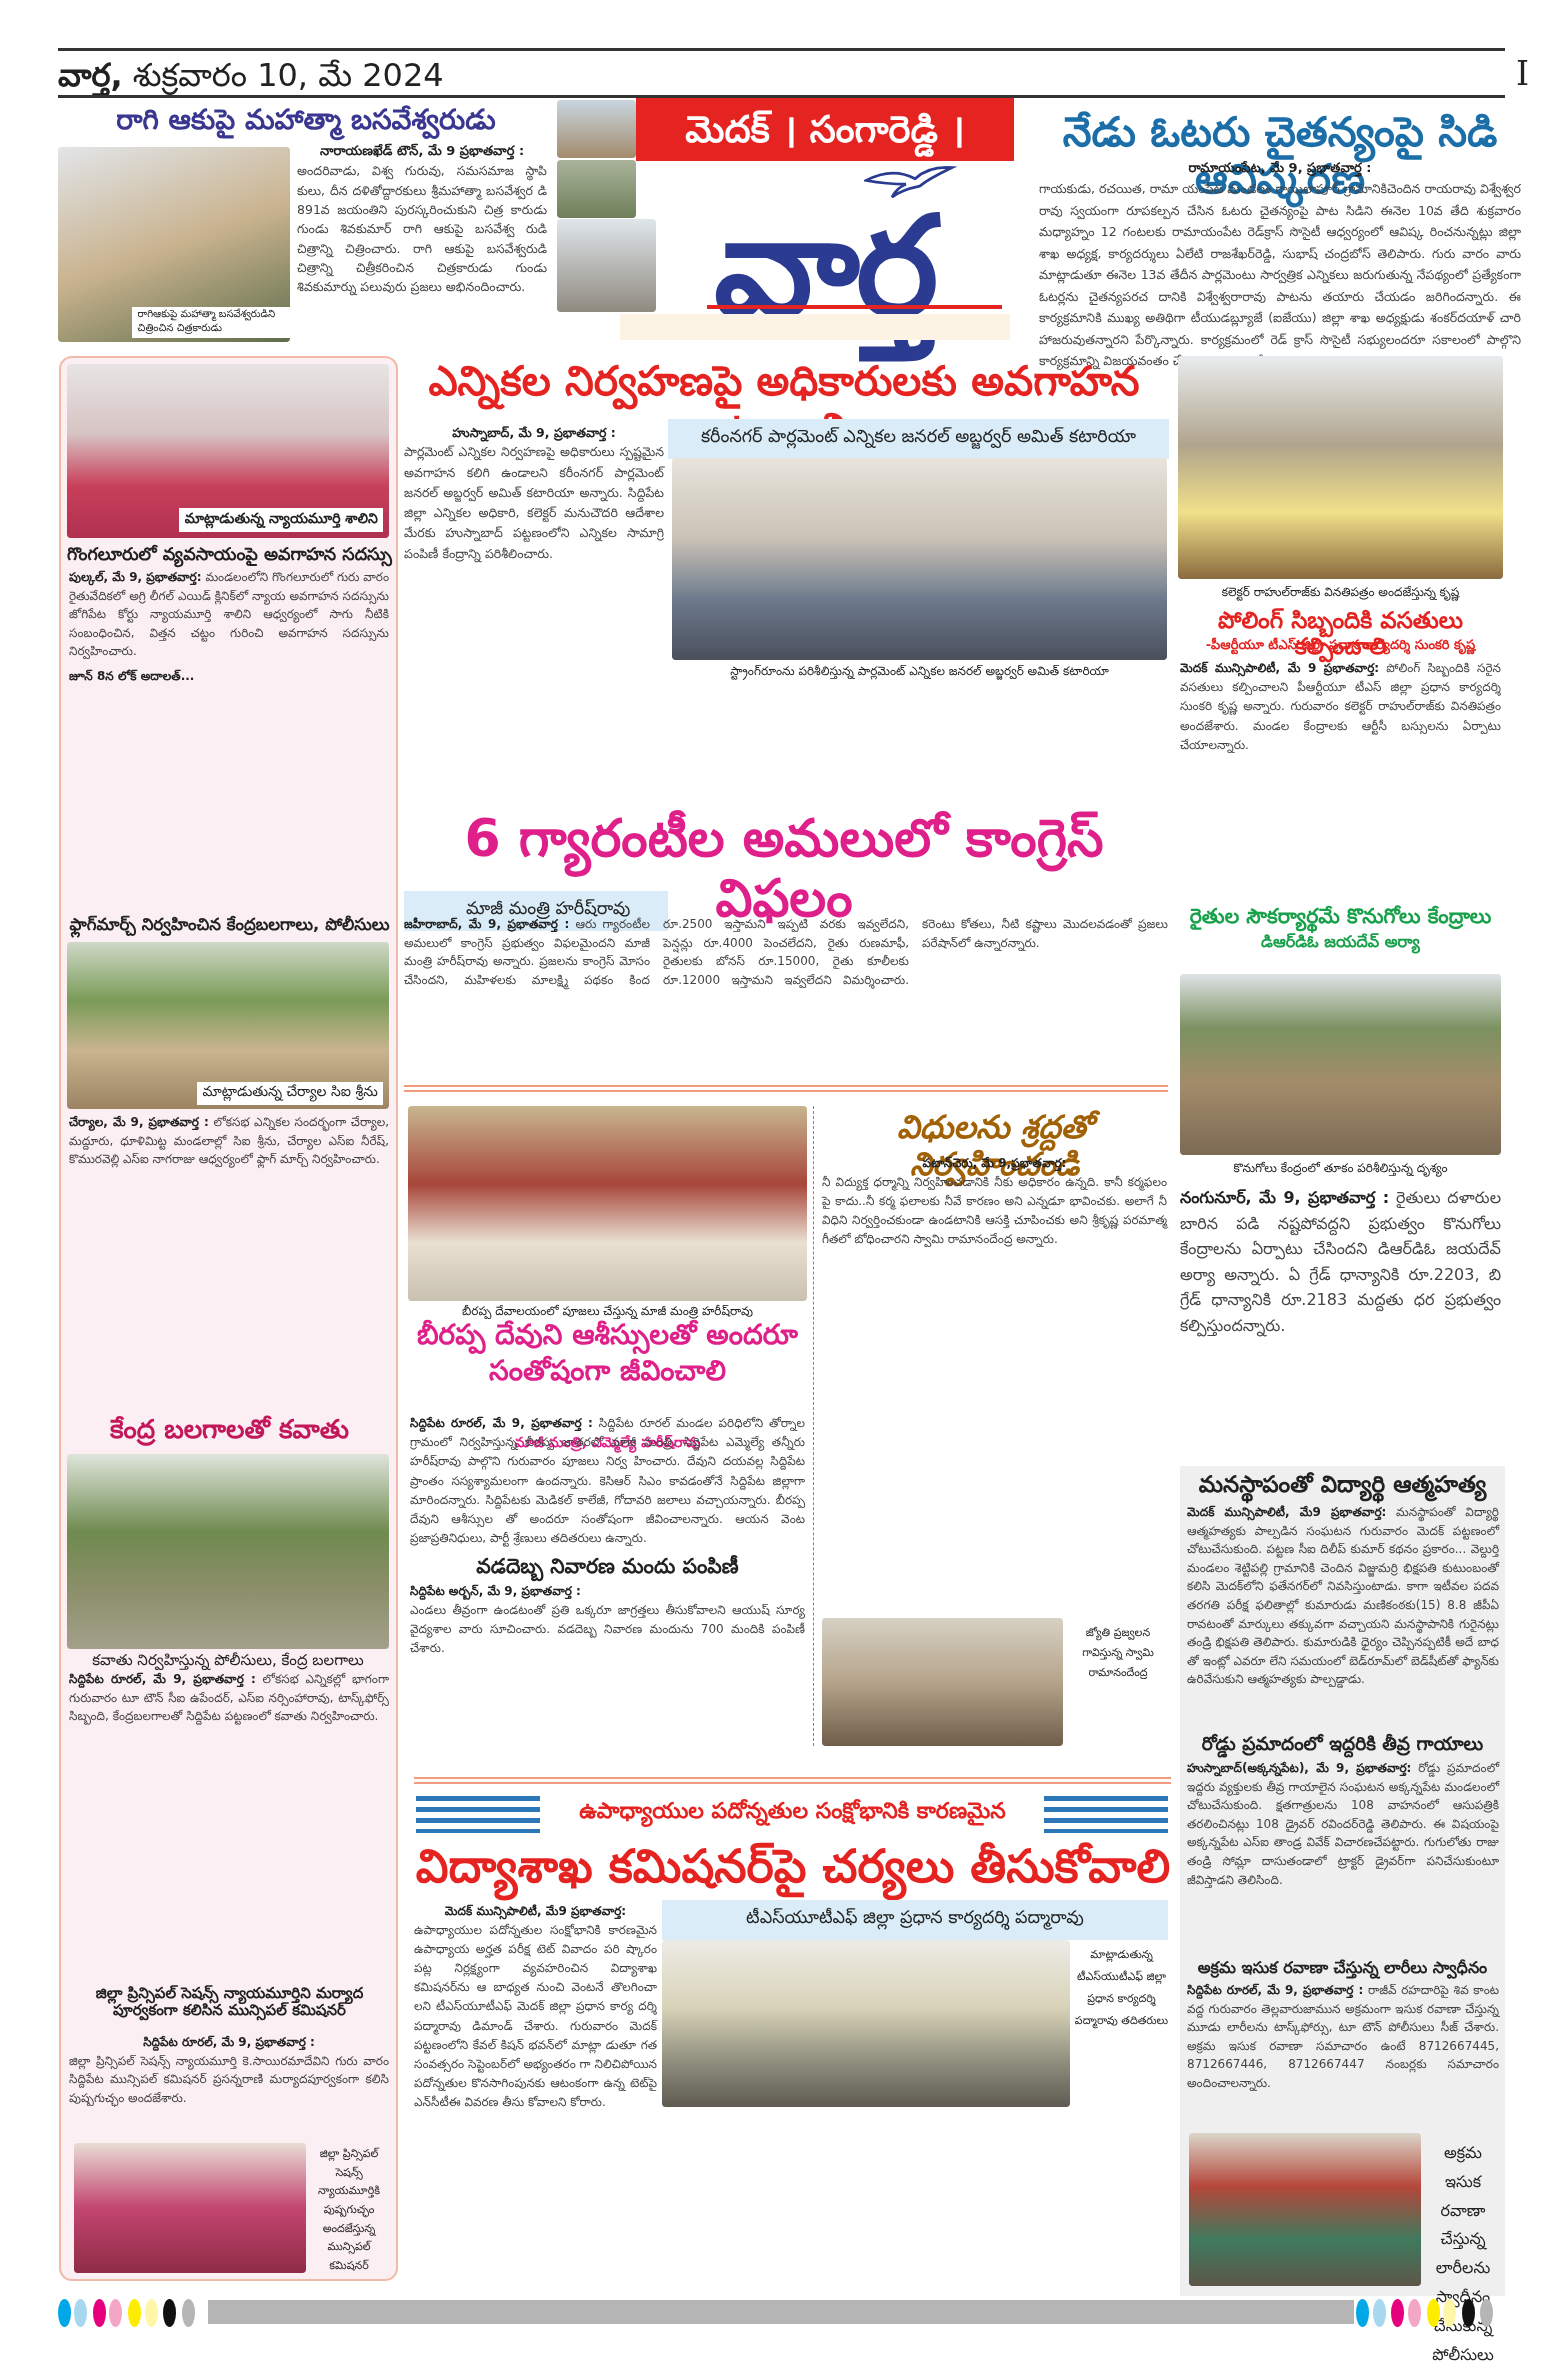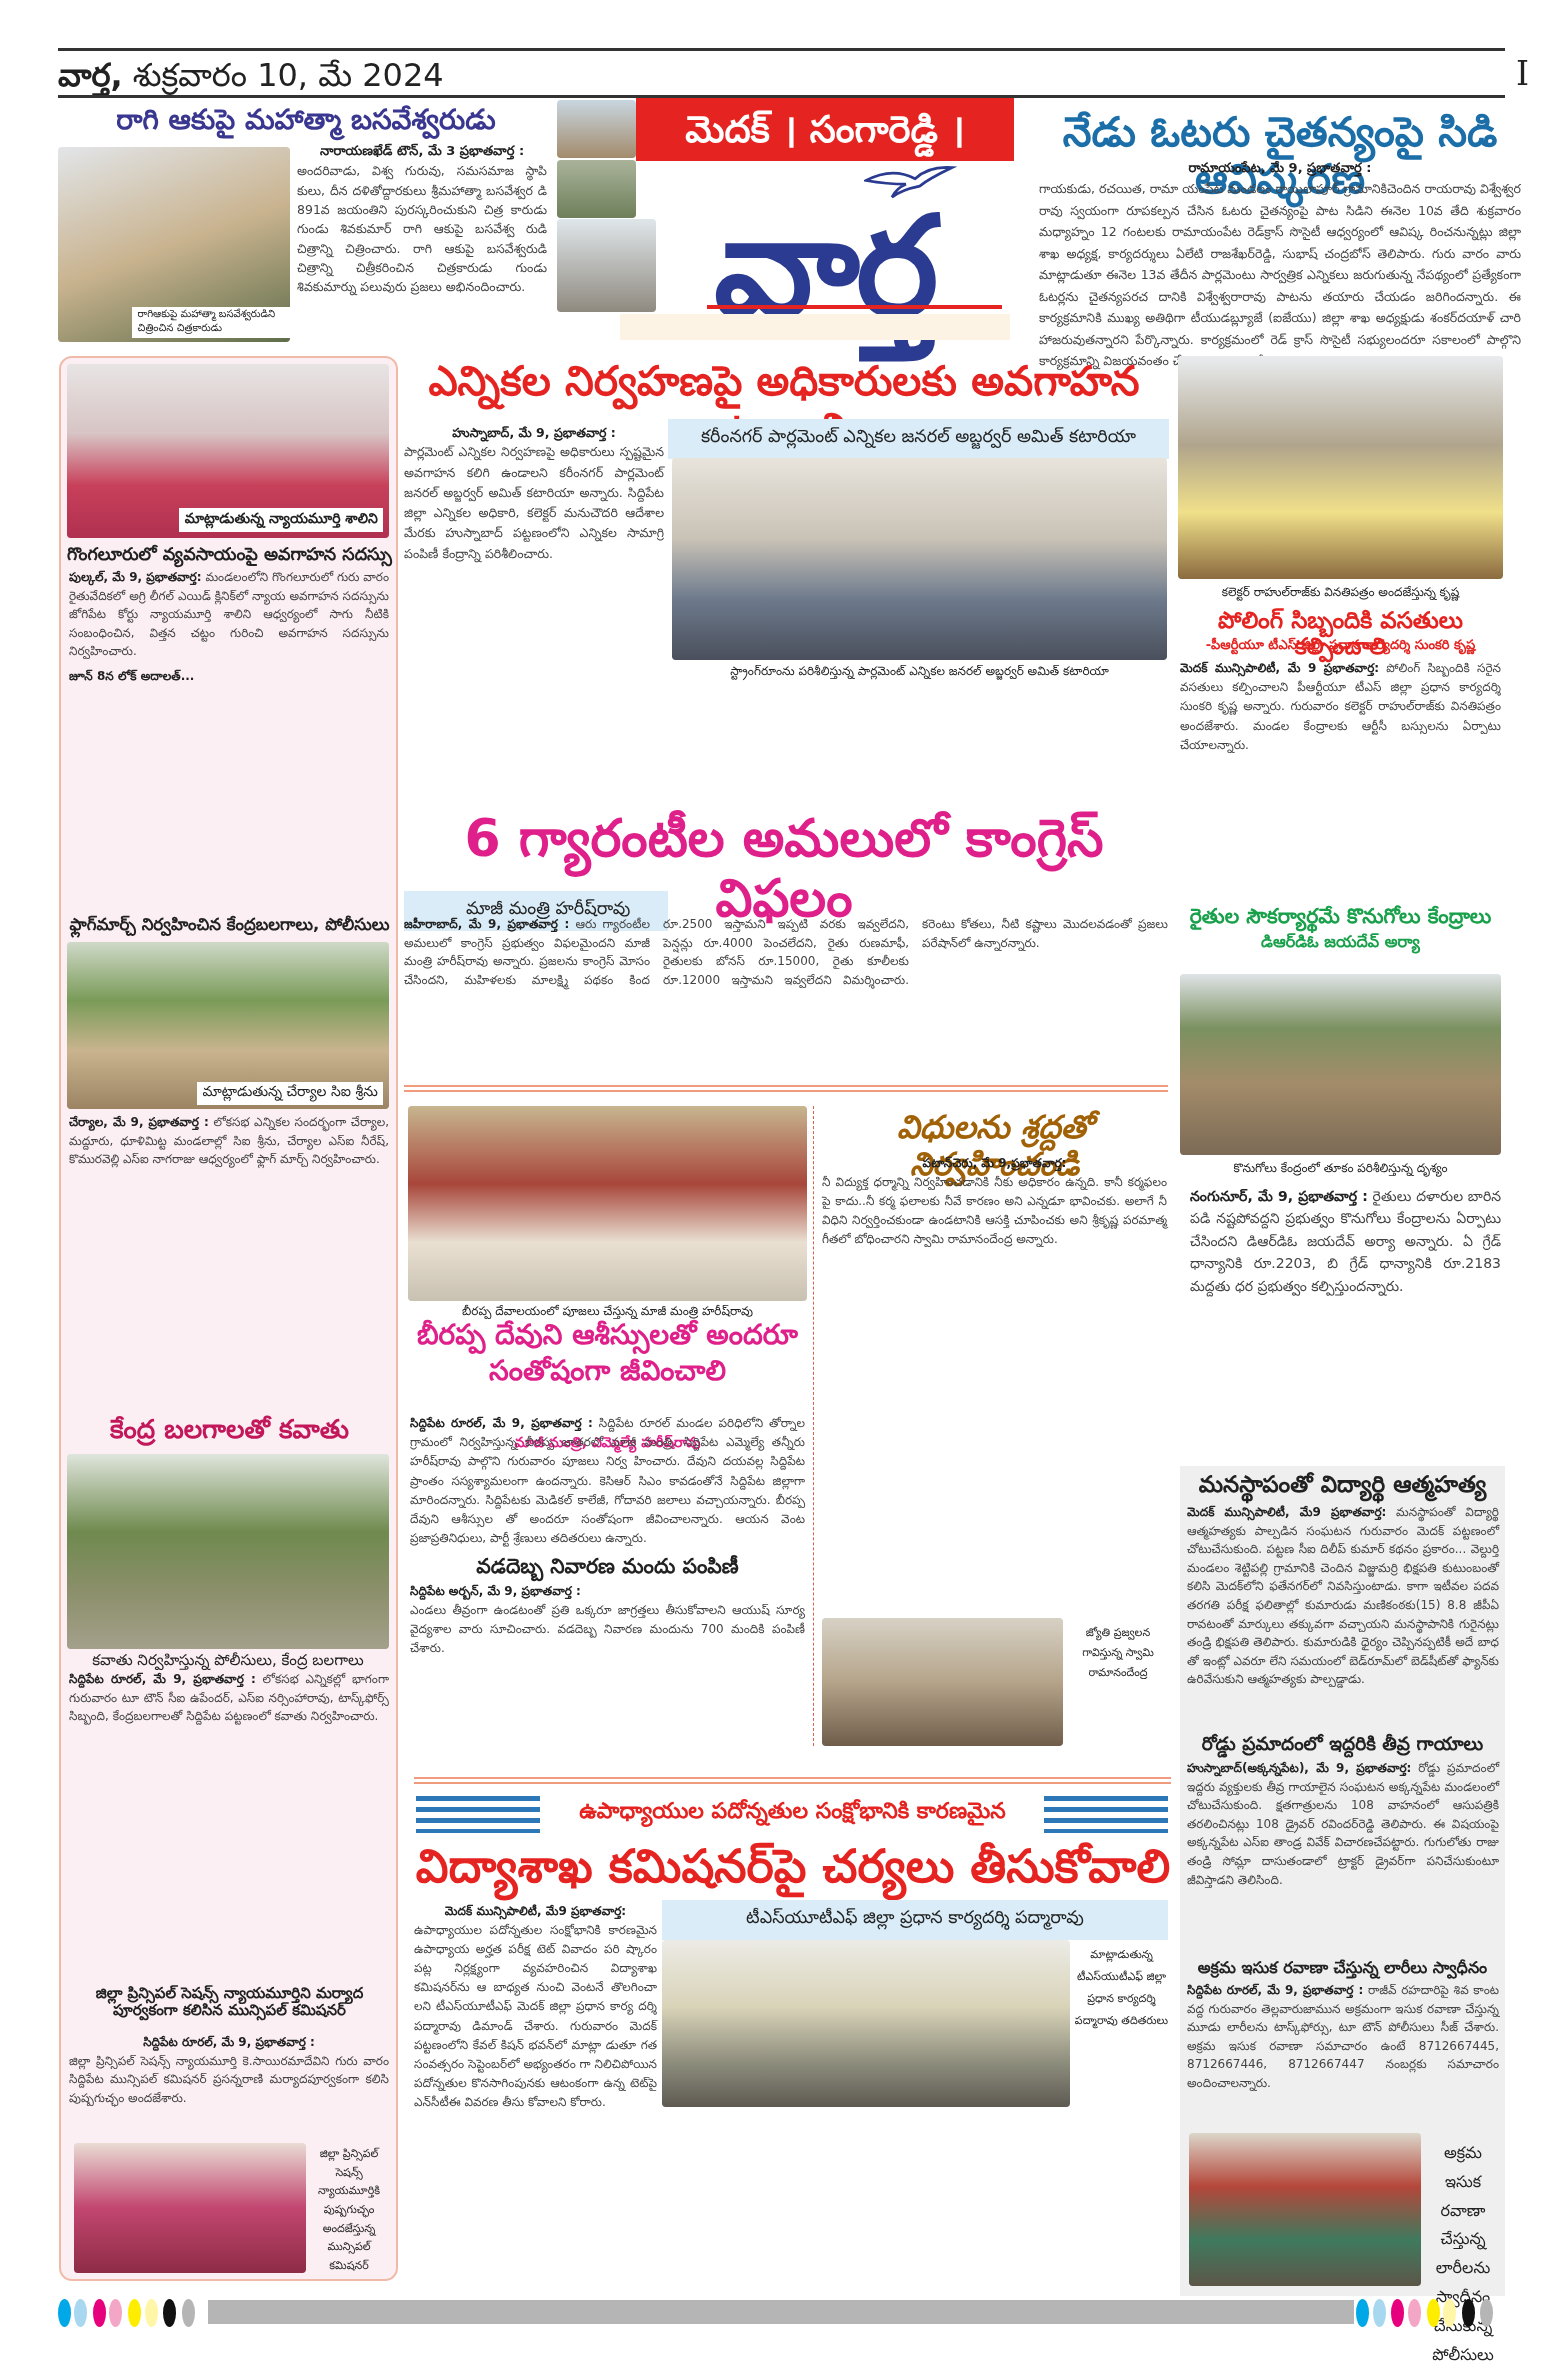--- a/index.html
+++ b/index.html
@@ -33,21 +33,21 @@
 </div>
 <div class="abs page-no">I</div>
 <div class="rule" style="left:58px; top:48px; width:1447px;"></div>
 <div class="rule" style="left:58px; top:95px; width:1447px;"></div>
 
 <div class="abs headline" style="left:65px; top:104px; width:482px; font-size:28px; color:#3a3790;">రాగి ఆకుపై మహాత్మా బసవేశ్వరుడు</div>
 <div class="photo" style="left:58px; top:147px; width:232px; height:195px; background:linear-gradient(160deg,#e2e5e8 0%,#c9b38f 50%,#5f6d4a 100%);">
   <div class="caption" style="left:74px; bottom:3.7px; font-size:10.2px;">రాగిఆకుపై మహాత్మా బసవేశ్వరుడిని చిత్రించిన చిత్రకారుడు</div>
 </div>
 <div class="abs" style="left:297px; top:141px; width:250px;">
-  <div class="body-text dateline" style="text-align:center; font-size:13px;">నారాయణఖేడ్ టౌన్, మే 3 ప్రభాతవార్త :</div>
+  <div class="body-text dateline" style="text-align:center; font-size:13px;">నారాయణఖేడ్ టౌన్, మే 9 ప్రభాతవార్త :</div>
   <div class="body-text" style="font-size:12.5px;">అందరివాడు, విశ్వ గురువు, సమసమాజ స్థాపి కులు, దీన దళితోద్దారకులు శ్రీమహాత్మా బసవేశ్వర డి 891వ జయంతిని పురస్కరించుకుని చిత్ర కారుడు గుండు శివకుమార్ రాగి ఆకుపై బసవేశ్వ రుడి చిత్రాన్ని చిత్రించారు. రాగి ఆకుపై బసవేశ్వరుడి చిత్రాన్ని చిత్రీకరించిన చిత్రకారుడు గుండు శివకుమార్ను పలువురు ప్రజలు అభినందించారు.</div>
 </div>
 
 <div class="photo" style="left:557px; top:100px; width:79px; height:58px; background:linear-gradient(180deg,#c8d6e0,#a38b6c);"></div>
 <div class="photo" style="left:557px; top:160px; width:79px; height:58px; background:linear-gradient(180deg,#aab39a,#6e7f5a);"></div>
 <div class="photo" style="left:557px; top:219px; width:99px; height:93px; background:linear-gradient(180deg,#dfe6ea,#8f8a80);"></div>
 <div class="abs" style="left:636px; top:98px; width:378px; height:63px; background:#e52421;">
   <div style="color:#fff; font-size:37px; font-weight:bold; text-align:center; line-height:63px;">మెదక్ । సంగారెడ్డి । సిద్దిపేట</div>
 </div>
 <div class="abs" style="left:864px; top:162px; width:93px; height:37px;">
@@ -121,21 +121,21 @@
 <div class="abs" style="left:404px; top:915px; width:764px; column-count:3; column-gap:13px; height:167px;">
   <div class="body-text" style="font-size:12px;"><span class="dateline">జహీరాబాద్, మే 9, ప్రభాతవార్త :</span> <span>ఆరు గ్యారంటీల అమలులో కాంగ్రెస్ ప్రభుత్వం విఫలమైందని మాజీ మంత్రి హరీష్‌రావు అన్నారు. ప్రజలను కాంగ్రెస్ మోసం చేసిందని, మహిళలకు మాలక్ష్మి పథకం కింద రూ.2500 ఇస్తామని ఇప్పటి వరకు ఇవ్వలేదని, పెన్షన్లు రూ.4000 పెంచలేదని, రైతు రుణమాఫీ, రైతులకు బోనస్ రూ.15000, రైతు కూలీలకు రూ.12000 ఇస్తామని ఇవ్వలేదని విమర్శించారు. కరెంటు కోతలు, నీటి కష్టాలు మొదలవడంతో ప్రజలు పరేషాన్‌లో ఉన్నారన్నారు.</span></div>
 </div>
 <div class="double-rule" style="left:404px; top:1085px; width:764px;"></div>
 
 <div class="abs headline" style="left:1178px; top:905px; width:325px; font-size:20.4px; color:#18a04a;">రైతుల సౌకర్యార్థమే కొనుగోలు కేంద్రాలు</div>
 <div class="abs headline" style="left:1178px; top:933px; width:325px; font-size:16px; color:#18a04a;">డిఆర్‌డిఓ జయదేవ్ అర్యా</div>
 <div class="photo" style="left:1180px; top:974px; width:321px; height:181px; background:linear-gradient(180deg,#dfe3e6 0%,#7b9160 30%,#a38c6a 60%,#7c6a55 100%);"></div>
 <div class="abs body-text" style="left:1180px; top:1159px; width:321px; text-align:center; font-size:12px; color:#222;">కొనుగోలు కేంద్రంలో తూకం పరిశీలిస్తున్న దృశ్యం</div>
 <div class="abs" style="left:1180px; top:1185px; width:321px;">
-  <div class="body-text" style="font-size:14px; line-height:1.6;margin-left:10px;"><span class="dateline">నంగునూర్, మే 9, ప్రభాతవార్త :</span> <span>రైతులు దళారుల బారిన పడి నష్టపోవద్దని ప్రభుత్వం కొనుగోలు కేంద్రాలను ఏర్పాటు చేసిందని డిఆర్‌డిఓ జయదేవ్ అర్యా అన్నారు. ఏ గ్రేడ్ ధాన్యానికి రూ.2203, బి గ్రేడ్ ధాన్యానికి రూ.2183 మద్దతు ధర ప్రభుత్వం కల్పిస్తుందన్నారు.</span></div>
+  <div class="body-text" style="font-size:16px; line-height:1.6;"><span class="dateline">నంగునూర్, మే 9, ప్రభాతవార్త :</span> <span>రైతులు దళారుల బారిన పడి నష్టపోవద్దని ప్రభుత్వం కొనుగోలు కేంద్రాలను ఏర్పాటు చేసిందని డిఆర్‌డిఓ జయదేవ్ అర్యా అన్నారు. ఏ గ్రేడ్ ధాన్యానికి రూ.2203, బి గ్రేడ్ ధాన్యానికి రూ.2183 మద్దతు ధర ప్రభుత్వం కల్పిస్తుందన్నారు.</span></div>
 </div>
 
 <div class="photo" style="left:408px; top:1106px; width:399px; height:195px; background:linear-gradient(180deg,#c7b690 0%,#a8463a 40%,#e9e0d2 70%,#c8c0b0 100%);"></div>
 <div class="abs body-text" style="left:408px; top:1302px; width:399px; text-align:center; font-size:12px; color:#222;">బీరప్ప దేవాలయంలో పూజలు చేస్తున్న మాజీ మంత్రి హరీష్‌రావు</div>
 <div class="abs headline" style="left:408px; top:1317px; width:399px; font-size:28px; color:#e0208a; line-height:1.3;">బీరప్ప దేవుని ఆశీస్సులతో అందరూ సంతోషంగా జీవించాలి</div>
 <div class="abs headline" style="left:408px; top:1393px; width:399px; font-size:14px; color:#e0208a;margin-top:41px;">మాజీ మంత్రి, ఎమ్మెల్యే హరీష్‌రావు</div>
 <div class="abs" style="left:410px; top:1414px; width:395px;">
   <div class="body-text" style="font-size:12px; line-height:1.6;"><span class="dateline">సిద్దిపేట రూరల్, మే 9, ప్రభాతవార్త :</span> <span>సిద్దిపేట రూరల్ మండల పరిధిలోని తోర్నాల గ్రామంలో నిర్వహిస్తున్న బీరప్ప జాతరలో మాజీ మంత్రి, సిద్దిపేట ఎమ్మెల్యే తన్నీరు హరీష్‌రావు పాల్గొని గురువారం పూజలు నిర్వ హించారు. దేవుని దయవల్ల సిద్దిపేట ప్రాంతం సస్యశ్యామలంగా ఉందన్నారు. కెసిఆర్ సిఎం కావడంతోనే సిద్దిపేట జిల్లాగా మారిందన్నారు. సిద్దిపేటకు మెడికల్ కాలేజీ, గోదావరి జలాలు వచ్చాయన్నారు. బీరప్ప దేవుని ఆశీస్సుల తో అందరూ సంతోషంగా జీవించాలన్నారు. ఆయన వెంట ప్రజాప్రతినిధులు, పార్టీ శ్రేణులు తదితరులు ఉన్నారు.</span></div>
 </div>
 

